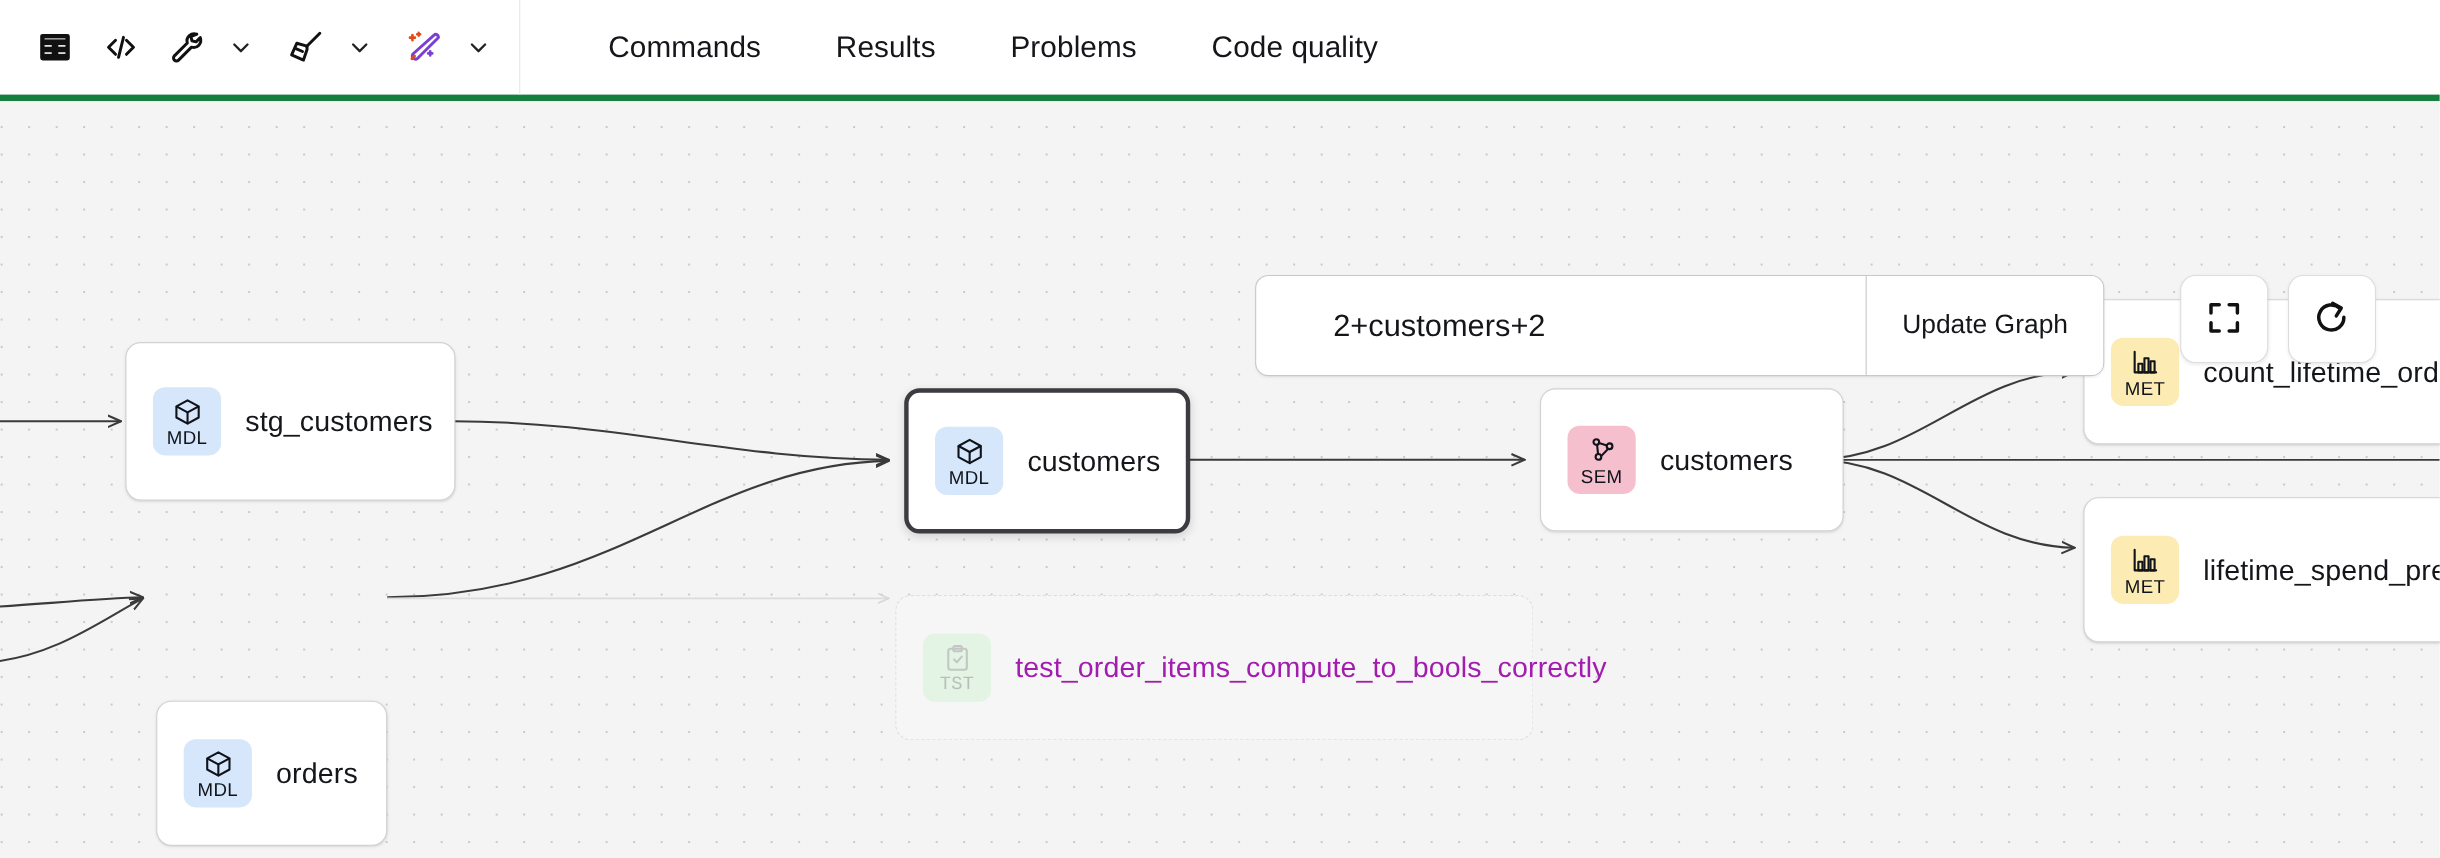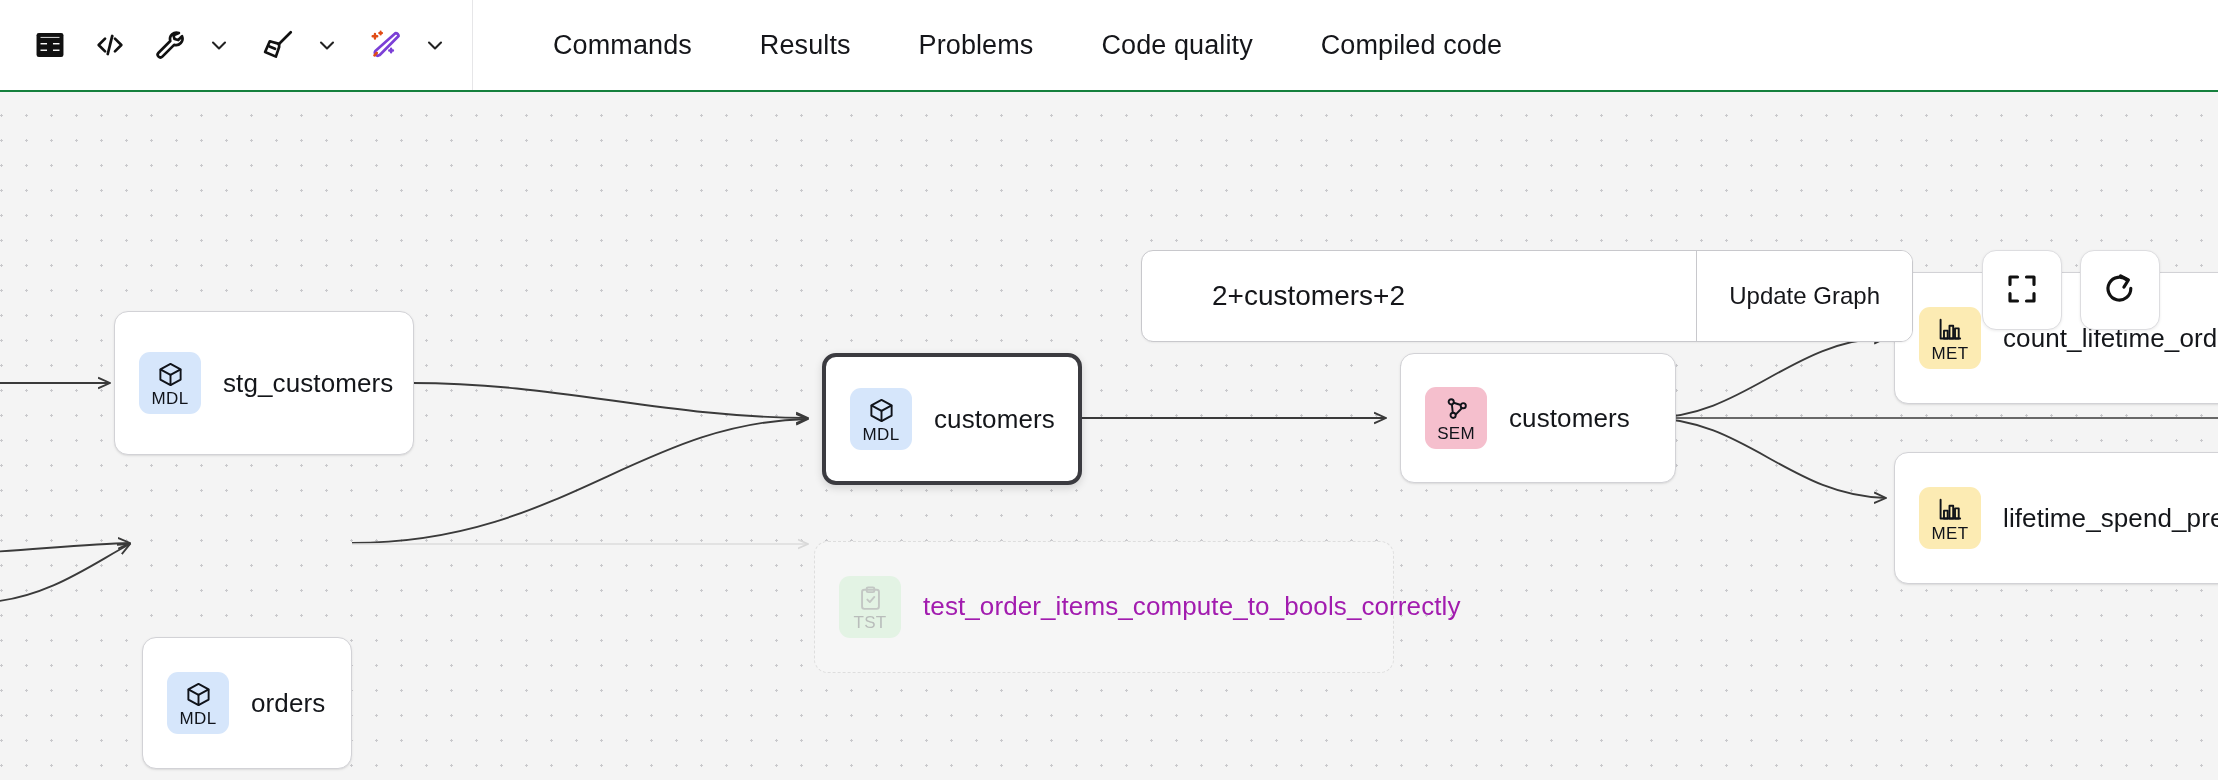--- a/index.html
+++ b/index.html
@@ -20,21 +20,21 @@
     overflow: hidden;
   }
 
   
   .topbar {
     position: absolute;
     top: 0; left: 0;
     width: 2218px;
     height: 92px;
     background: #ffffff;
-    border-bottom: 2px solid #15803d;
+    border-bottom: 6px solid #15803d;
     display: flex;
     align-items: stretch;
   }
 
   .tool-group {
     display: flex;
     align-items: center;
     height: 100%;
     padding-left: 22px;
     padding-right: 10px;
@@ -154,21 +154,21 @@
   .badge .badge-text {
     font-size: 17px;
     line-height: 17px;
     font-weight: 400;
     letter-spacing: 0.3px;
   }
 
   .badge-mdl { background: #d6e6fb; color: #10131a; }
   .badge-sem { background: #f5bfcd; color: #10131a; }
   .badge-met { background: #fcebb3; color: #10131a; }
-  .badge-tst { background: #e3f3e4; color: #b9bdbb; }
+  .badge-tst { background: #e3f3e4; color: #b9bdbb; font-family: Liberation Mono, monospace; }
 
   .node-label {
     font-size: 26px;
     color: #14161a;
     white-space: nowrap;
     letter-spacing: 0.1px;
   }
   .node.muted .node-label {
     color: #a21caf;
     white-space: normal;
@@ -311,24 +311,20 @@
         <span class="tab-underline"></span>
       </div>
       <div class="tab">
         <span>Problems</span>
         <span class="tab-underline"></span>
       </div>
       <div class="tab">
         <span>Code quality</span>
         <span class="tab-underline"></span>
       </div>
-      <div class="tab">
-        <span>Compiled code</span>
-        <span class="tab-underline"></span>
-      </div>
     </div>
 
   </div>
 
   <div class="canvas">
 
     <svg class="edges" viewBox="0 0 2218 688" preserveAspectRatio="none">
       <defs>
         <marker id="arrow" viewBox="0 0 10 10" refX="9" refY="5" markerWidth="7" markerHeight="7" orient="auto-start-reverse">
           <path d="M 0 1 L 9 5 L 0 9" fill="none" stroke="#3a3a3a" stroke-width="1.4"></path>

